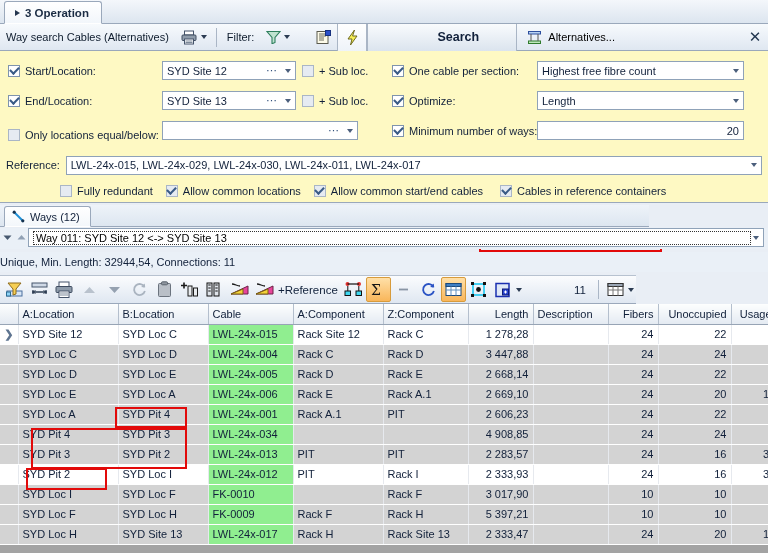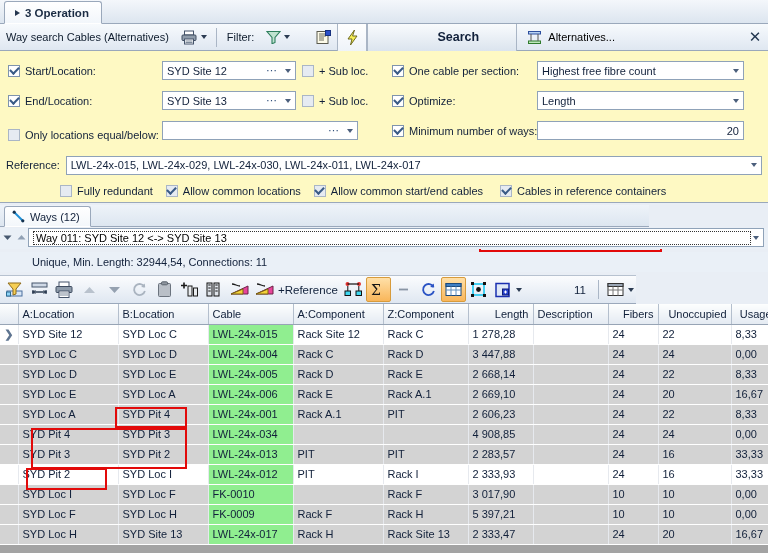--- a/index.html
+++ b/index.html
@@ -135,21 +135,21 @@
     width: 14px; height: 18px; display: flex; align-items: center; justify-content: center;
   }
   .waysel .combo {
     flex: 1; height: 19px; margin-right: 4px; background: #fff;
     border: 1px solid #8fa2b8; display: flex; align-items: center; padding: 0 4px;
     font-size: 11px;
   }
   .dotted { border: 1px dotted #333; padding: 0 2px; margin: 0; }
   .infoline {
     position: absolute; top: 252px; left: 0; width: 768px; height: 20px;
-    font-size: 11px; color: #11203a; padding-left: 32px; display: flex; align-items: center;
+    font-size: 11px; color: #11203a; display: flex; align-items: center;
     background: #eaf0f7;
   }
 
   
   .gridtb {
     position: absolute; top: 275px; left: 0; width: 636px; height: 29px;
     background: linear-gradient(#fbfcfe,#dfe7f1);
     border-top: 1px solid #b7c2d0; border-bottom: 1px solid #9aa8bb;
     display: flex; align-items: center; padding: 0 2px;
   }
@@ -171,21 +171,21 @@
     padding: 0 4px; text-align: left; white-space: nowrap;
   }
   table.grid th.r { text-align: right; }
   table.grid td {
     height: 20px; font-size: 11px; color: #11203a;
     border-right: 1px solid #e6e9ee; border-bottom: 1px solid #fff;
     padding: 0 4px; white-space: nowrap; overflow: hidden;
   }
   tr.alt td { background: #d3d3d3; }
   tr.norm td { background: #fff; }
-  td.num { text-align: left; }
+  td.num { text-align: right; }
   td.green { background: #90ee90 !important; }
   td.rowhdr {
     background: linear-gradient(#f6f8fb,#e2e8f1);
     border-right: 1px solid #a9b5c5; text-align: center; padding: 0;
   }
   .cur-arrow { color: #5e7490; font-weight: bold; font-size: 11px; }
   
   svg { display: block; }
 </style>
 </head>

